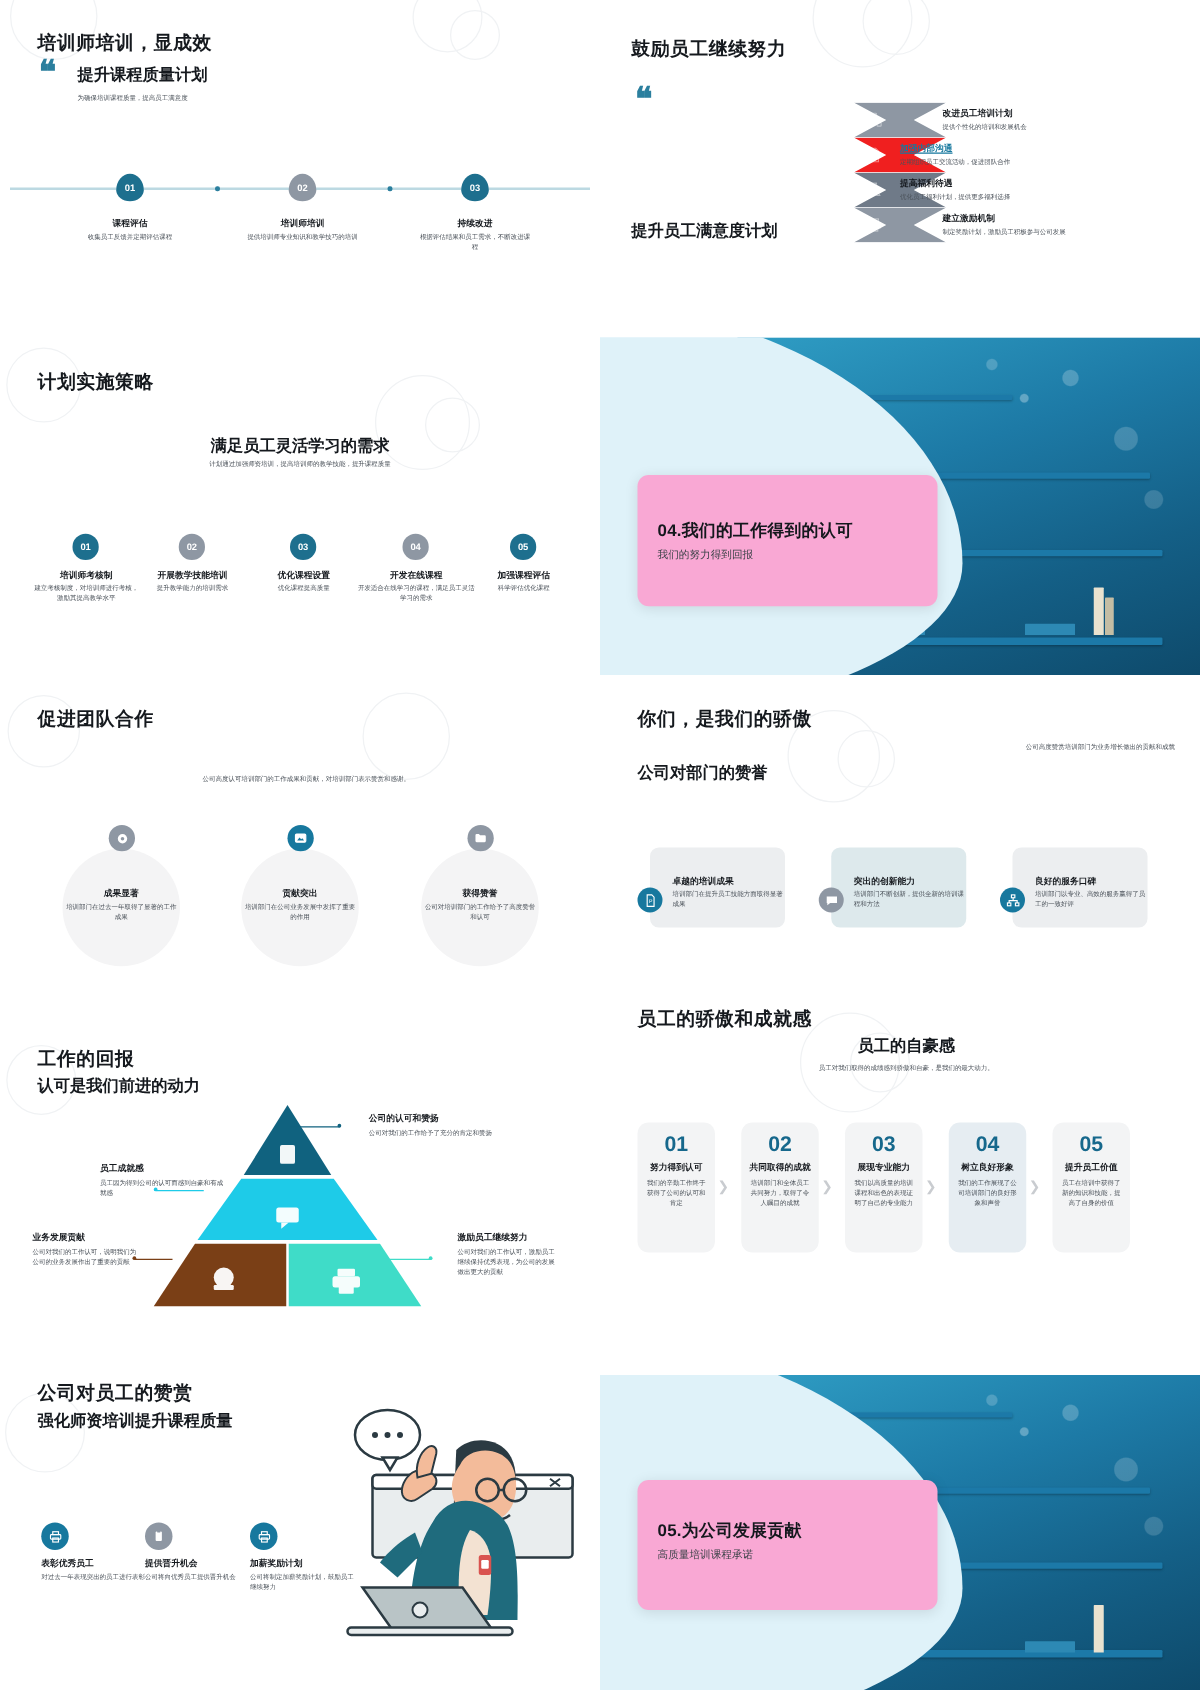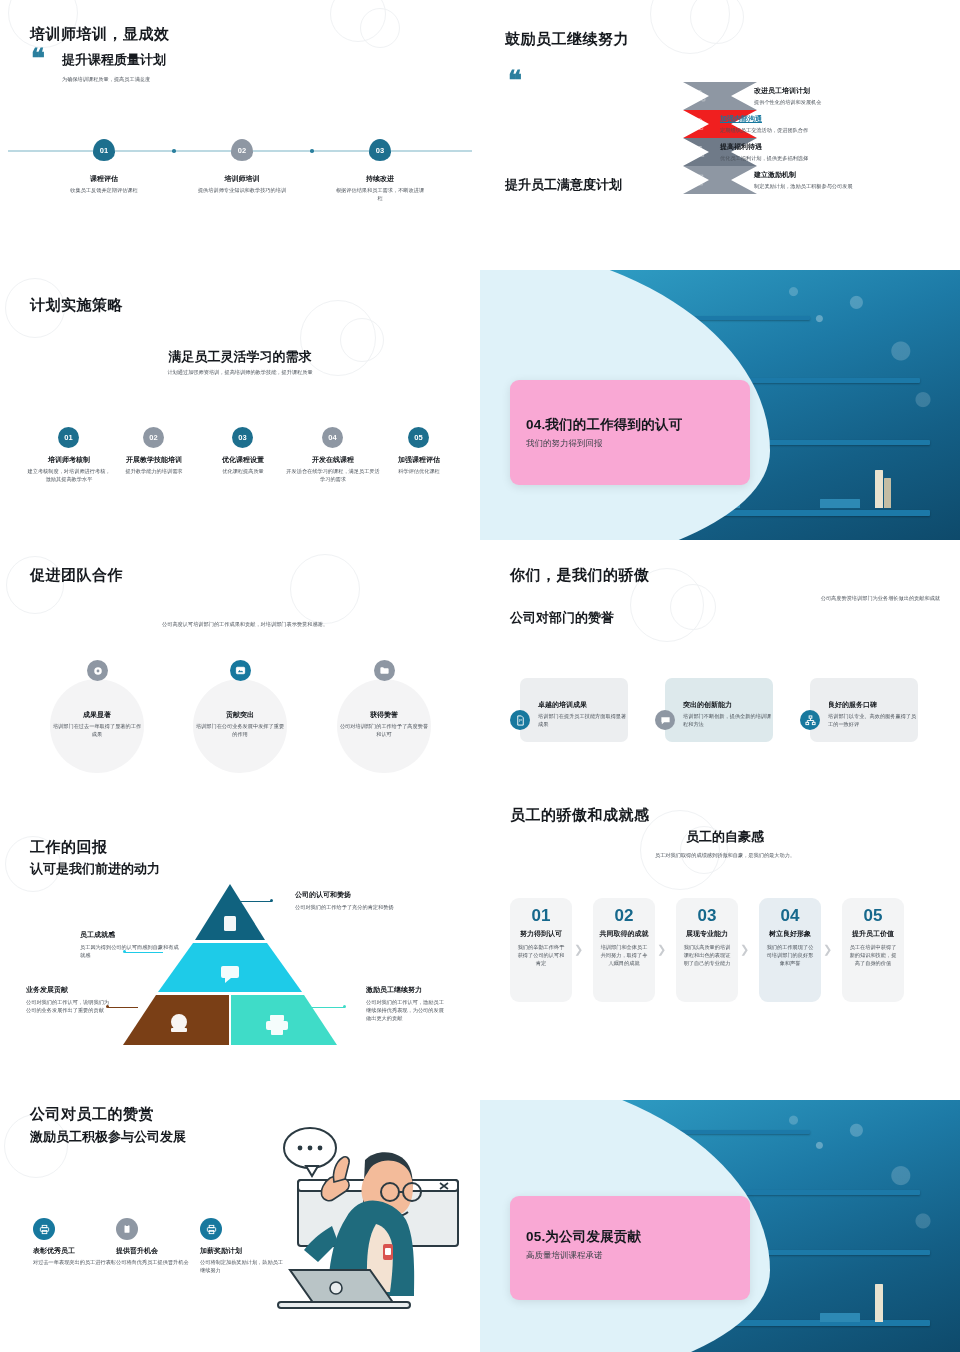--- a/index.html
+++ b/index.html
@@ -444,21 +444,21 @@
       <div class="num">05</div>
       <div class="hd">提升员工价值</div>
       <div class="bd">员工在培训中获得了新的知识和技能，提高了自身的价值</div>
     </div>
   </div>
 
   <div class="slide half" style="left:0;top:1100px;height:252px;">
     <div class="ring" style="left:4px;top:14px;width:64px;height:64px;"></div>
 
     <div class="ttl-main" style="position:absolute;left:30px;top:5px;">公司对员工的赞赏</div>
-    <div class="ttl-sub" style="position:absolute;left:30px;top:28px;">激励员工积极参与公司发展</div>
+    <div class="ttl-sub" style="position:absolute;left:30px;top:28px;">强化师资培训提升课程质量</div>
 
     <div class="fcard-ico" style="left:33px;top:118px;background:#17789e;width:22px;height:22px;">
       <svg width="11" height="11" viewBox="0 0 24 24" fill="none" stroke="#fff" stroke-width="2">
           <rect x="7" y="3" width="10" height="5"></rect>
           <rect x="3" y="8" width="18" height="8" rx="1.5"></rect>
           <rect x="7" y="14" width="10" height="7"></rect>
         </svg>
     </div>
     <div class="itm-h" style="position:absolute;left:33px;top:146px;width:100px;">表彰优秀员工</div>
     <div class="tiny" style="position:absolute;left:33px;top:158px;width:84px;">对过去一年表现突出的员工进行表彰</div>
@@ -526,19 +526,19 @@
       <div class="book" style="left:98px;bottom:100px;width:6px;height:34px;background:#c4bda4;"></div>
       <div class="book" style="left:105px;bottom:100px;width:8px;height:30px;background:#2d89b4;"></div>
       <div class="book" style="left:130px;bottom:100px;width:30px;height:10px;background:#dcd6c2;"></div>
       <div class="book" style="left:120px;bottom:30px;width:7px;height:40px;background:#e9e2cf;"></div>
       <div class="book" style="left:128px;bottom:30px;width:6px;height:32px;background:#c4bda4;"></div>
       <div class="book" style="left:135px;bottom:30px;width:8px;height:44px;background:#efe9d8;"></div>
       <div class="book" style="left:230px;bottom:30px;width:40px;height:9px;background:#2d89b4;"></div>
       <div class="book" style="left:285px;bottom:30px;width:8px;height:38px;background:#e9e2cf;"></div>
     </div>
     <div class="photo-curve" style="top:-34px;height:330px;"></div>
-    <div class="pcard" style="left:30px;top:84px;width:240px;height:104px;padding:32px 0 0 16px;margin-top:12px;">
+    <div class="pcard" style="left:30px;top:84px;width:240px;height:104px;padding:32px 0 0 16px;">
       <h2>05.为公司发展贡献</h2>
       <p>高质量培训课程承诺</p>
     </div>
   </div>
 
 </div>
 
 </body></html>

